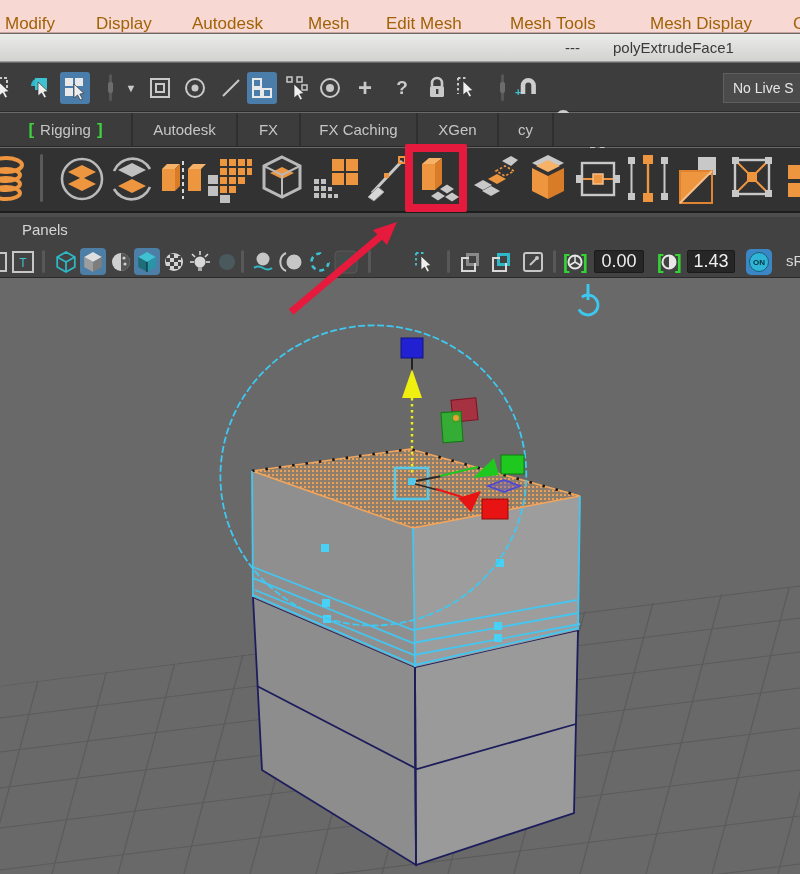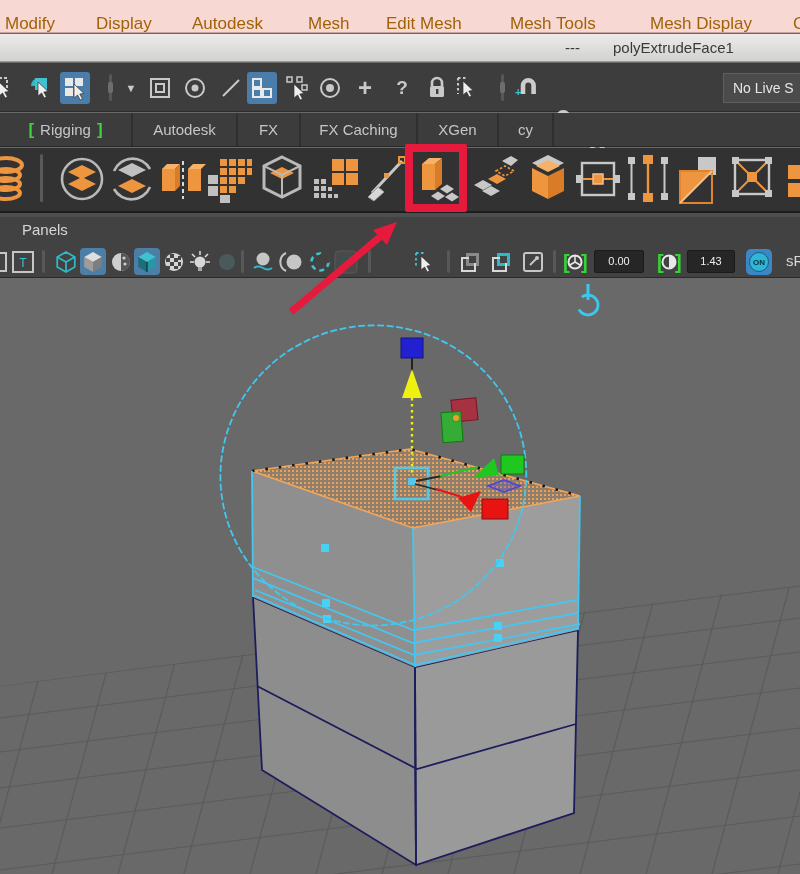--- a/index.html
+++ b/index.html
@@ -45,21 +45,21 @@
   #divider { left:0; top:211px; width:800px; height:6px; background:linear-gradient(#1d1d1d 0 40%, #4e4e4e 40% 100%); }
 
   
   #panelsbar { left:0; top:217px; width:800px; height:28px; background:#424242; }
   #panels-label { position:absolute; left:22px; top:4px; color:#d6d6d6; font-size:15px; }
   #paneltoolbar { left:0; top:245px; width:800px; height:33px; background:#424242; border-bottom:1px solid #2a2a2a; }
   .ptool { position:absolute; top:3px; width:26px; height:27px; display:flex; align-items:center; justify-content:center; }
   .ptool.hl { background:#4d7ea6; border-radius:4px; }
   .psep { position:absolute; top:5px; width:3px; height:23px; background:#585858; border-radius:2px; }
   .num-field { position:absolute; top:5px; height:23px; background:#262626; border:1px solid #1b1b1b;
-    color:#efefef; font-size:11px; text-align:center; line-height:21px; border-radius:2px; }
+    color:#efefef; font-size:18px; text-align:center; line-height:21px; border-radius:2px; }
   #on-btn { position:absolute; left:746px; top:4px; width:26px; height:26px; background:#3b86c4; border-radius:5px;
     display:flex; align-items:center; justify-content:center; }
   #on-btn .inner { width:20px; height:20px; border-radius:50%; background:#2fb6d6; border:1px solid #16607c;
     color:#06303e; font-size:8px; font-weight:bold; display:flex; align-items:center; justify-content:center; }
   #colorspace { position:absolute; left:786px; top:7px; color:#d8d8d8; font-size:15px; }
 
   
   #viewport { left:0; top:278px; width:800px; height:596px; background:#696969; }
 
   

